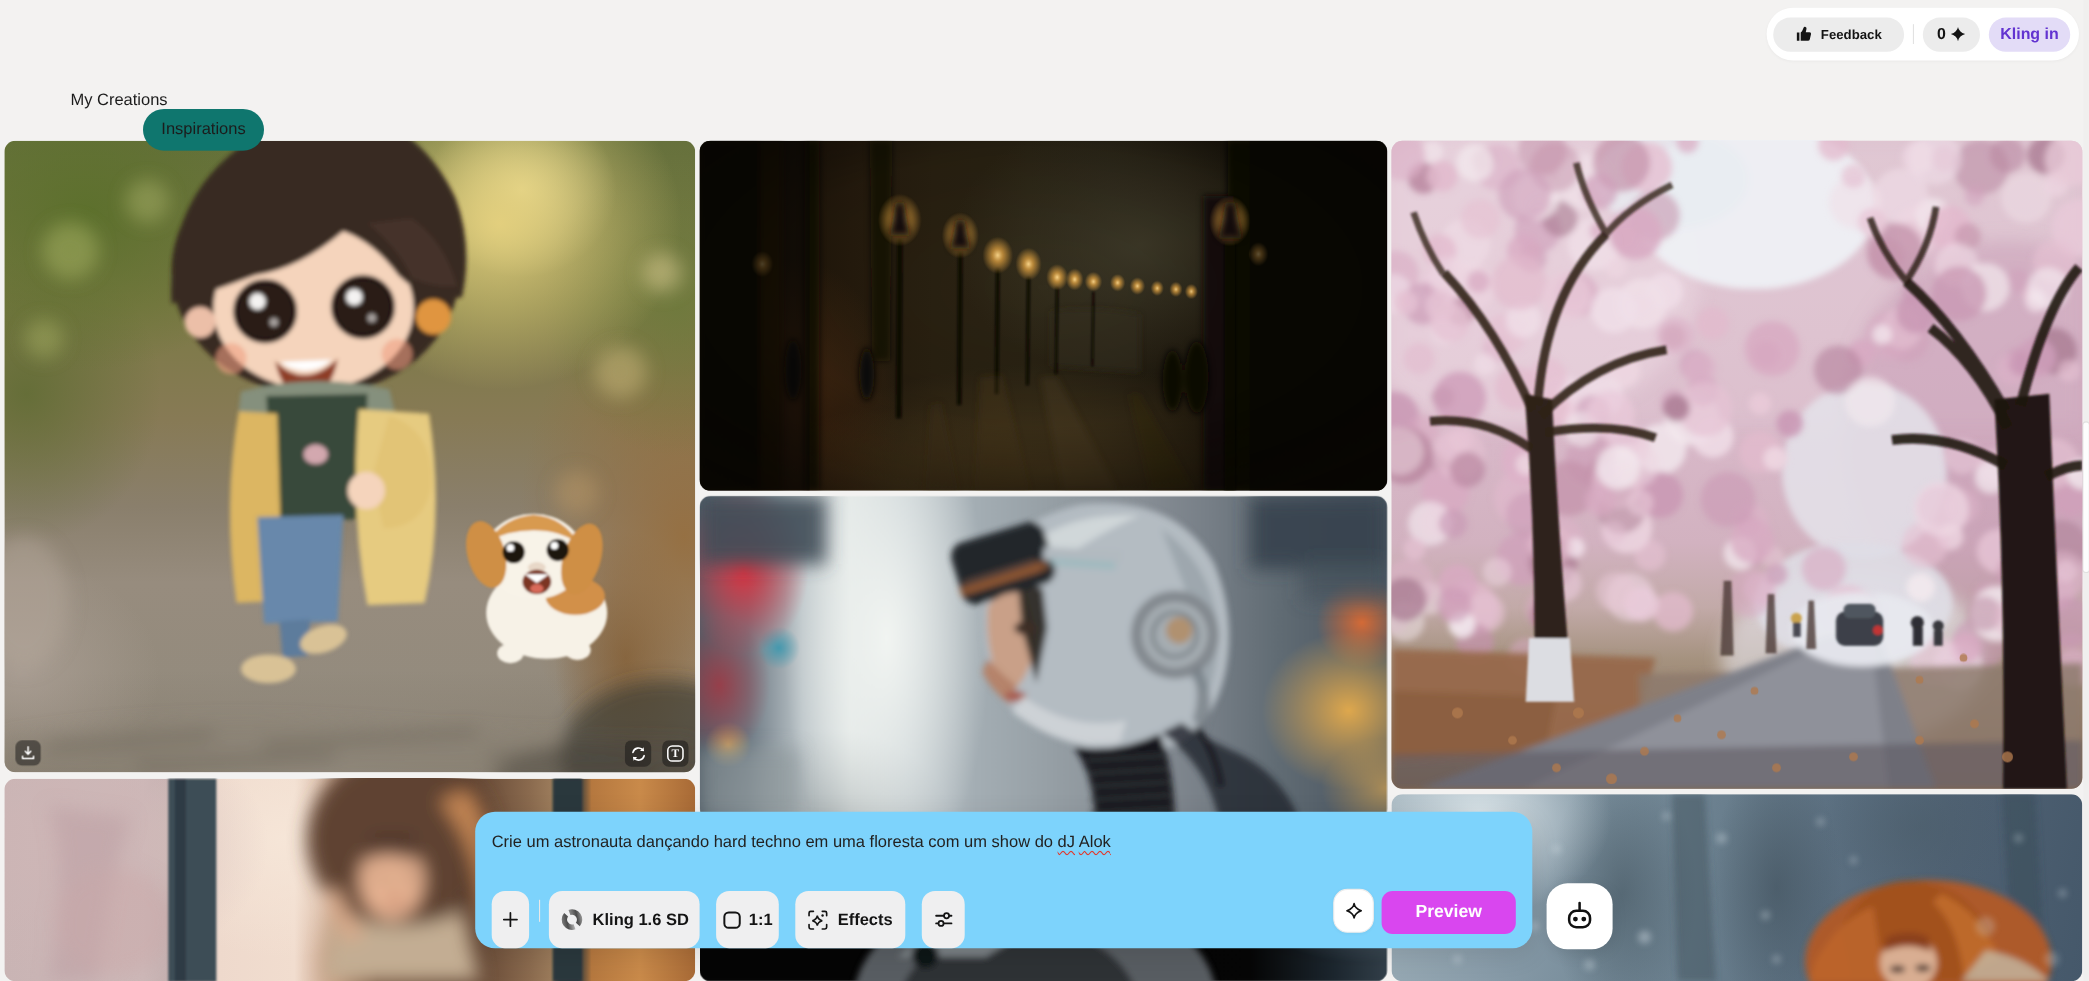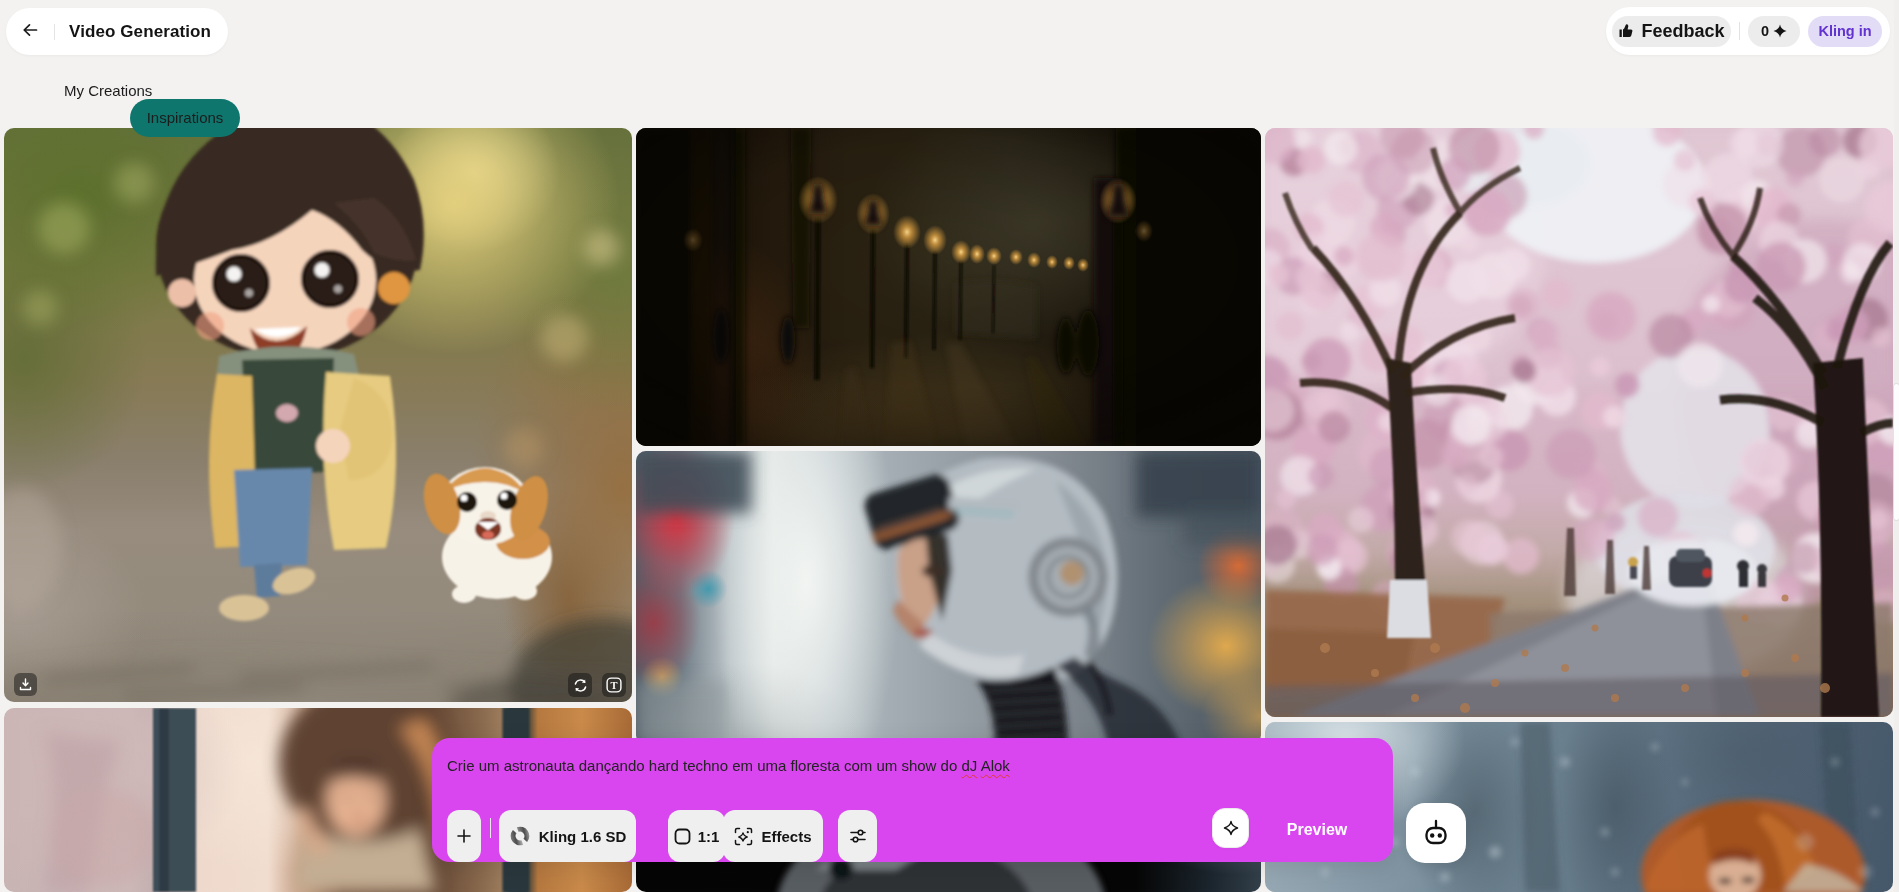--- a/index.html
+++ b/index.html
@@ -14,31 +14,31 @@
   #hdr .arr { width:48px; text-align:center; }
   #hdr .div { width:1px; height:16px; background:#e4e4e4; }
   #hdr .ttl { font-size:17px; font-weight:bold; color:#141414; margin-left:14px; letter-spacing:0.1px;}
   .tab1 { left:22px; top:72px; height:38px; line-height:38px; font-size:15px; color:#1c1c1c;margin-left:42px; }
   .tab2 { left:130px; top:72px; width:110px; height:38px; background:#0f766e; border-radius:19px;
     text-align:center; line-height:38px; font-size:15px; color:#1c1c1c;margin-top:27px; }
   
   #tr { left:1606px; top:7px; width:284px; height:48px; background:#fff; border-radius:24px;
     box-shadow:0 1px 3px rgba(0,0,0,0.04); display:flex; align-items:center; padding:0 6px; }
   .fb { width:119px; height:31px; background:#ececec; border-radius:16px; display:flex;
-    align-items:center; justify-content:center; gap:7px; font-size:18px; font-weight:bold; color:#141414;}
+    align-items:center; justify-content:center; gap:7px; font-size:12px; font-weight:bold; color:#141414;}
   .trdiv { width:1px; height:18px; background:#e2e2e2; margin:0 8px; }
   .cr { width:52px; height:31px; background:#ececec; border-radius:16px; display:flex;
     align-items:center; justify-content:center; gap:4px; font-size:14.5px; font-weight:bold; color:#141414;}
   .si { width:74px; height:31px; background:#e3dcf7; border-radius:16px; margin-left:8px;
     text-align:center; line-height:31px; font-size:14.5px; font-weight:bold; color:#6233d0; }
   
   .chip { position:absolute; width:23px; height:23px; background:rgba(20,20,20,0.5);
     border-radius:6px; display:flex; align-items:center; justify-content:center; }
   
-  #bar { left:432px; top:738px; width:961px; height:124px; background:#d946ef; border-radius:18px;
+  #bar { left:432px; top:738px; width:961px; height:124px; background:#7dd3fc; border-radius:18px;
     box-shadow:0 6px 24px rgba(0,0,0,0.10); }
   #bar .ptxt { position:absolute; left:15px; top:19px; font-size:15px; color:#222; }
   .wavy { text-decoration:underline; text-decoration-style:wavy; text-decoration-color:#e03a2f;
     text-decoration-thickness:1px; text-underline-offset:3px; }
   .pill { position:absolute; top:72px; height:52px; background:#efeff0; border-radius:12px;
     display:flex; align-items:center; justify-content:center; font-size:15px; font-weight:bold; color:#141414; }
   #sparkbtn { position:absolute; left:1212px; top:808px; width:37px; height:40px; background:#fff;
     border:1px solid #ececec; border-radius:13px; display:flex; align-items:center; justify-content:center;
     box-shadow:0 1px 3px rgba(0,0,0,0.04);}
   #prev { position:absolute; left:1256px; top:810px; width:122px; height:39px; background:#d946ef;
@@ -667,27 +667,20 @@
           <circle cx="570" cy="40" r="4" opacity="0.3"></circle>
           <circle cx="610" cy="90" r="4" opacity="0.3"></circle>
           <circle cx="130" cy="120" r="4" opacity="0.35"></circle>
           <circle cx="350" cy="150" r="4" opacity="0.3"></circle>
           <circle cx="540" cy="120" r="9" opacity="0.25"></circle>
           <circle cx="600" cy="150" r="7" opacity="0.25"></circle>
  </g>
 </svg>
 </div>
 
-<div class="abs" id="hdr">
- <div class="arr"><svg width="20" height="20" viewBox="0 0 20 20">
-          <path d="M16.5 10 L4.5 10 M9.5 4.8 L4.2 10 L9.5 15.2" stroke="#1c1c1c" stroke-width="1.7" fill="none" stroke-linecap="round" stroke-linejoin="round"></path>
-        </svg></div>
- <div class="div"></div>
- <div class="ttl">Video Generation</div>
-</div>
 <div class="abs tab1">My Creations</div>
 <div class="abs tab2">Inspirations</div>
 <div class="abs" id="tr">
  <div class="fb"><svg width="16" height="16" viewBox="0 0 16 16">
           <path d="M1.5 6.5 L3.8 6.5 L3.8 14 L1.5 14 Z M5 14 L11.5 14 Q13 14 13.3 12.6 L14.4 8 Q14.7 6.4 13 6.4 L9.6 6.4 L10.3 3.2 Q10.5 1.6 9 1.3 Q8 1.1 7.6 2.2 L6.2 5.4 L5 6.6 Z" fill="#141414"></path>
         </svg>Feedback</div>
  <div class="trdiv"></div>
  <div class="cr">0 <svg width="14" height="14" viewBox="0 0 14 14">
           <path d="M7 0.5 Q7.8 5.2 13.5 7 Q7.8 8.8 7 13.5 Q6.2 8.8 0.5 7 Q6.2 5.2 7 0.5 Z" fill="#141414"></path>
         </svg></div>
@@ -709,21 +702,21 @@
               <stop offset="0" stop-color="#9a9a9a"></stop>
               <stop offset="0.5" stop-color="#4c4c4c"></stop>
               <stop offset="1" stop-color="#c9c9c9"></stop>
             </linearGradient>
           </defs>
    <g transform="rotate(-35 11 11)">
     <path d="M13.4 2.0 A9.3 9.3 0 0 1 13.4 20.0 L12.2 15.3 A4.5 4.5 0 0 0 12.2 6.7 Z" fill="url(#kg)"></path>
     <path d="M8.6 20.0 A9.3 9.3 0 0 1 8.6 2.0 L9.8 6.7 A4.5 4.5 0 0 0 9.8 15.3 Z" fill="url(#kg)"></path>
    </g>
   </svg>Kling 1.6 SD</div>
- <div class="pill" style="left:236px;width:57px;gap:7px;">
+ <div class="pill" style="left:219px;width:57px;gap:7px;">
   <svg width="17" height="17" viewBox="0 0 17 17">
           <rect x="1.5" y="1.5" width="14" height="14" rx="4" stroke="#141414" stroke-width="1.8" fill="none"></rect>
         </svg>1:1</div>
  <div class="pill" style="left:291px;width:100px;gap:8px;">
   <svg width="19" height="19" viewBox="0 0 19 19">
    <g stroke="#141414" stroke-width="1.5" fill="none" stroke-linecap="round">
     <path d="M1.5 5.5 L1.5 3 Q1.5 1.5 3 1.5 L5.5 1.5"></path>
             <path d="M13.5 1.5 L16 1.5 Q17.5 1.5 17.5 3 L17.5 5.5"></path>
     <path d="M17.5 13.5 L17.5 16 Q17.5 17.5 16 17.5 L13.5 17.5"></path>
             <path d="M5.5 17.5 L3 17.5 Q1.5 17.5 1.5 16 L1.5 13.5"></path>

